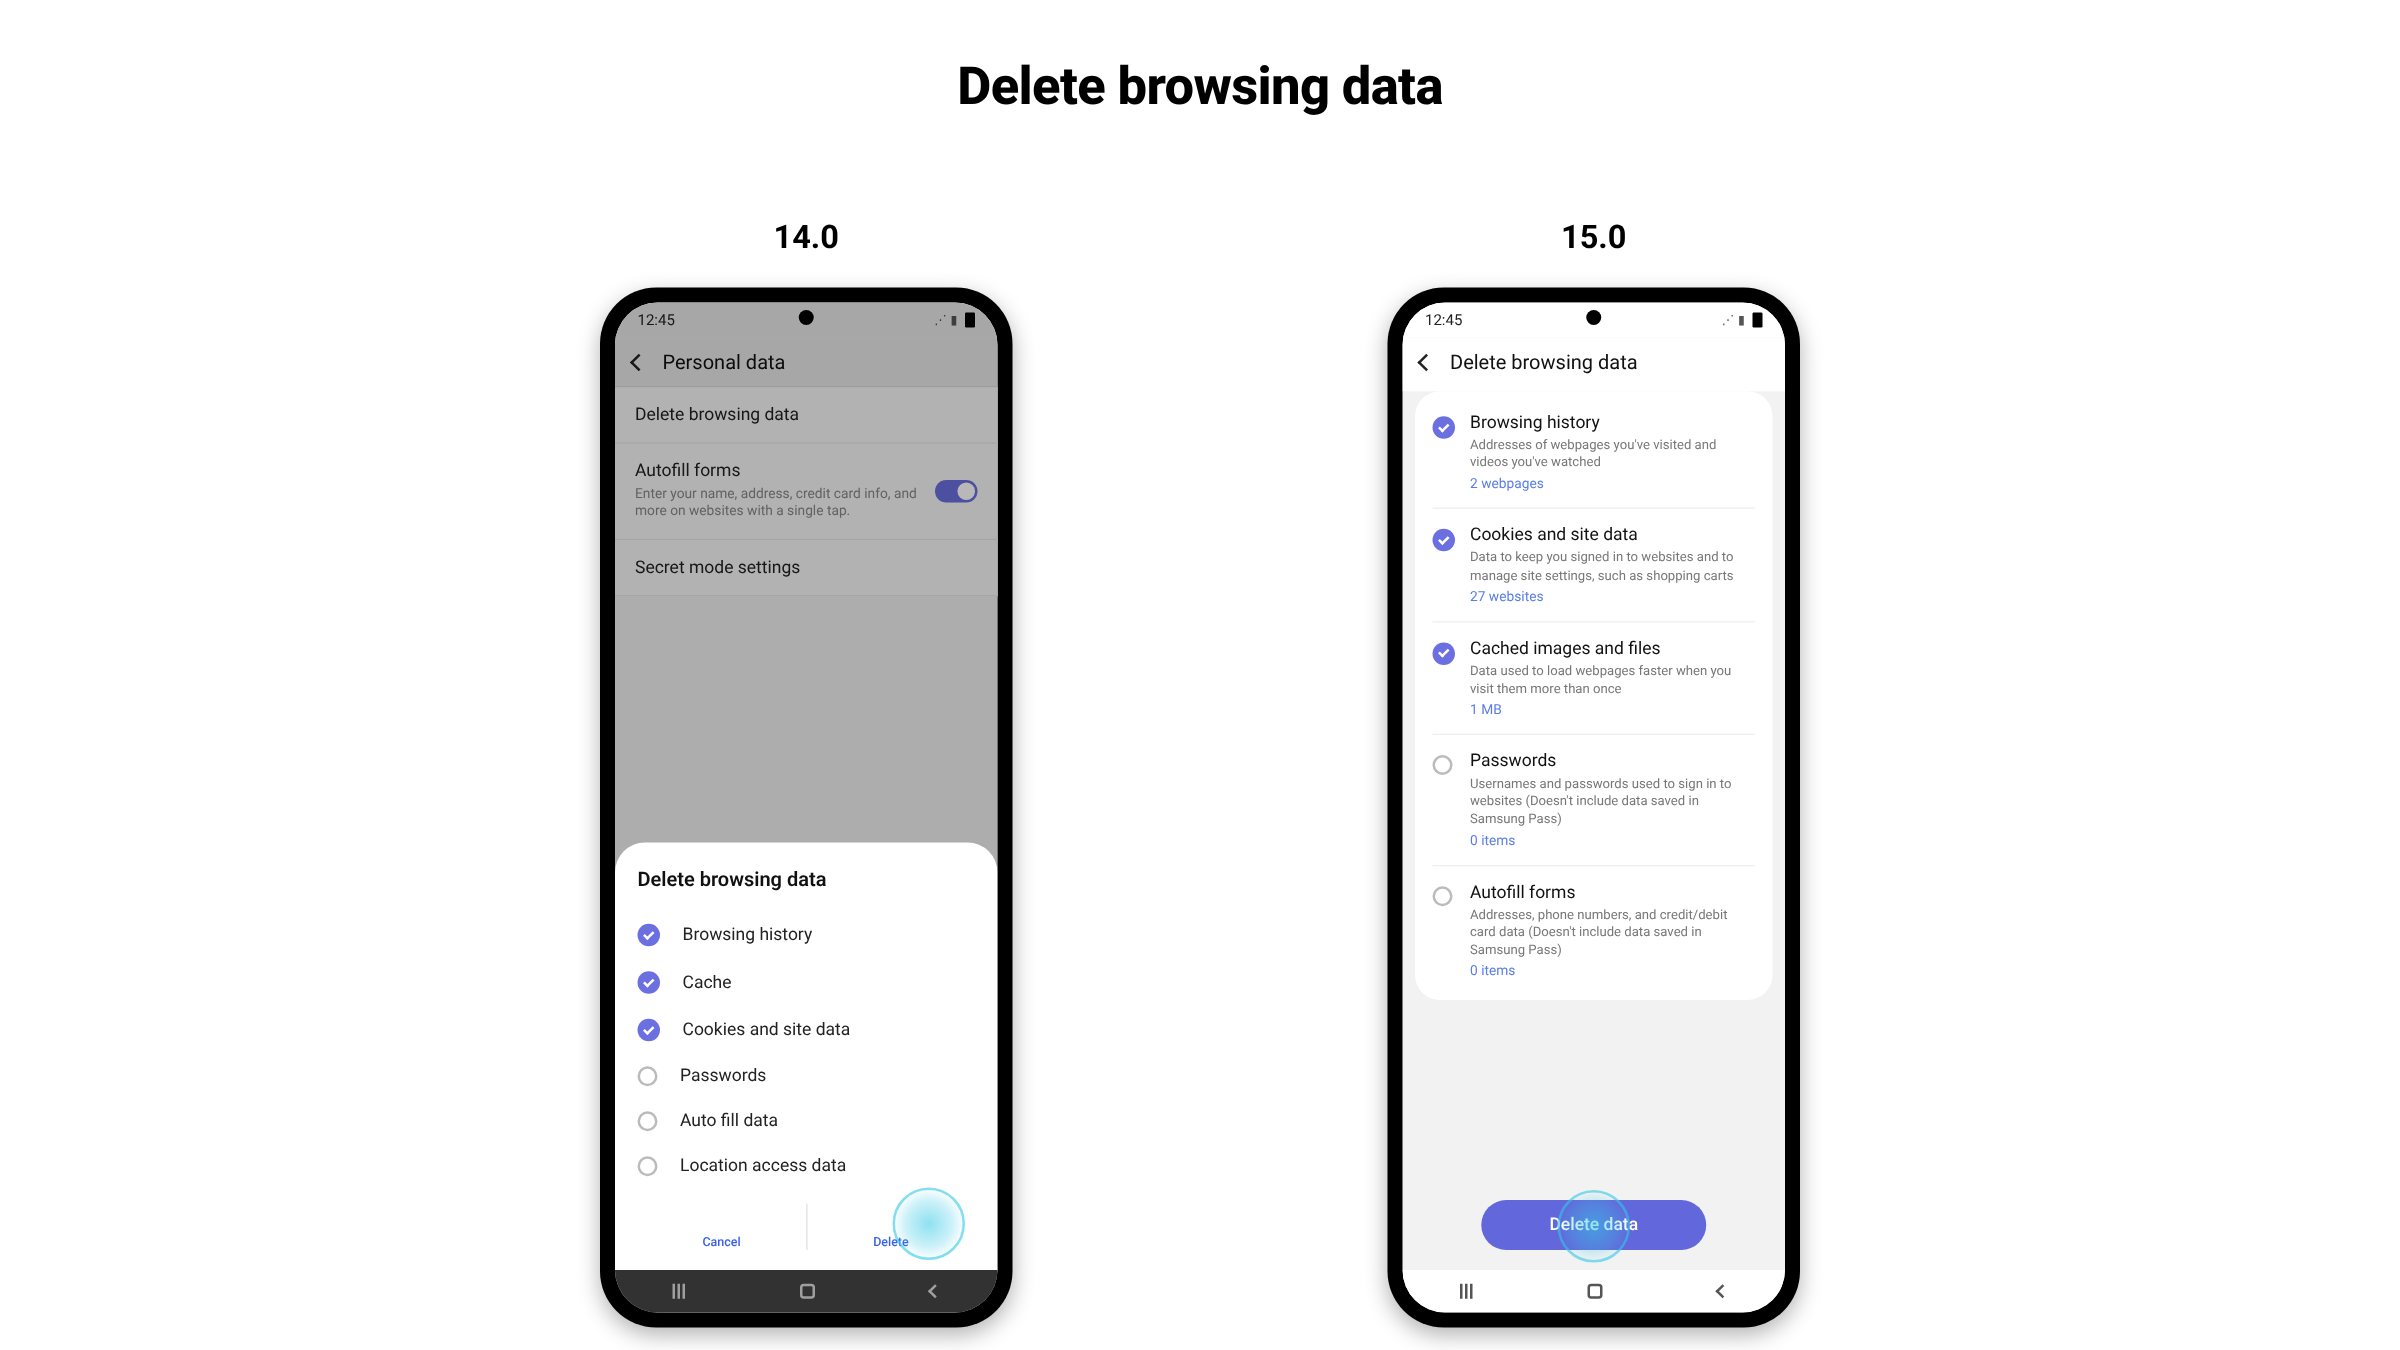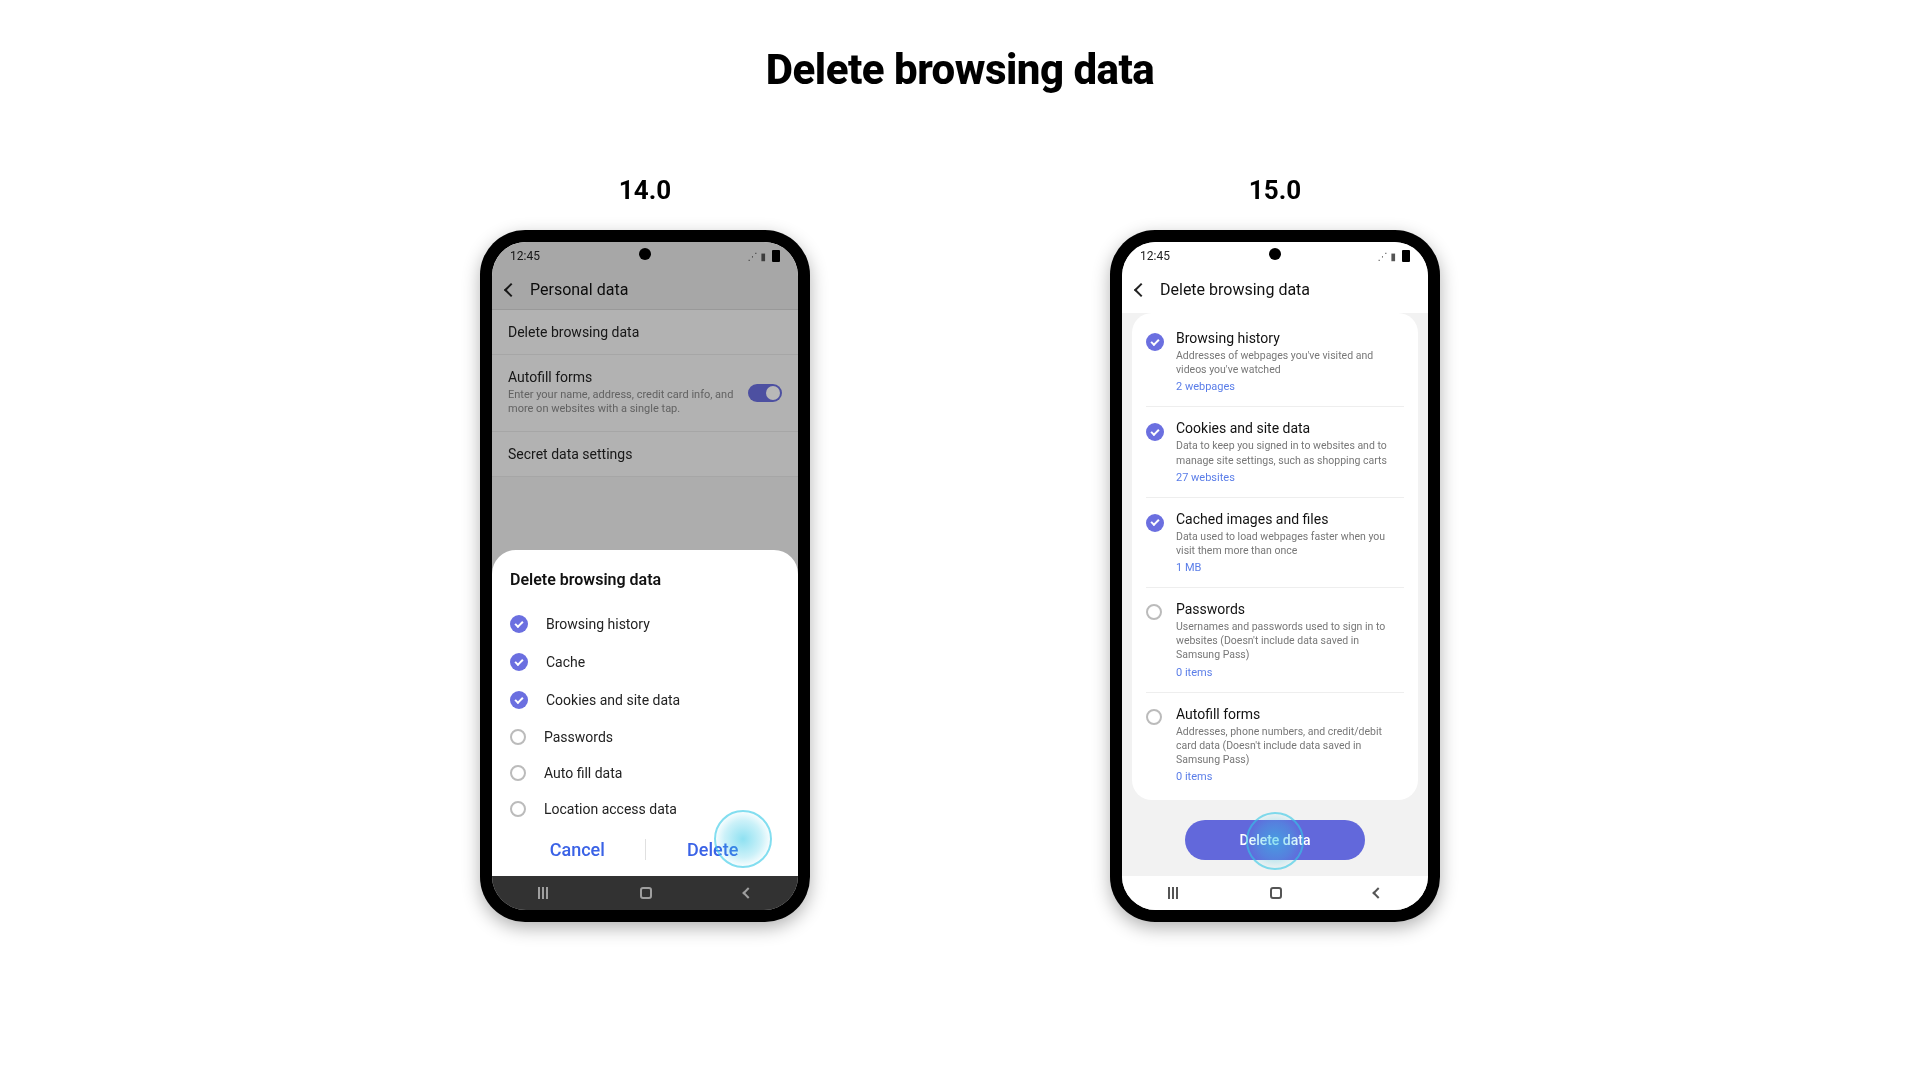--- a/index.html
+++ b/index.html
@@ -27,21 +27,21 @@
   .phone-col { text-align: center; }
   .version-label {
     font-size: 26px;
     font-weight: 700;
     margin-bottom: 25px;
     margin-top: 26px;
   }
   
   .phone {
     width: 330px;
-    height: 692px;
+    height: 832px;
     background: #000;
     border-radius: 45px;
     padding: 12px;
     position: relative;
     box-shadow: 0 6px 18px rgba(0,0,0,0.3);
   }
   .screen {
     width: 100%;
     height: 100%;
     border-radius: 34px;
@@ -115,22 +115,23 @@
   .opt-row { display:flex; align-items:center; gap:18px; padding:10px 0; }
   .opt-circle { width:18px; height:18px; border-radius:50%; flex-shrink:0; display:flex; align-items:center; justify-content:center;}
   .opt-circle.checked { background:#6b6fe0; }
   .opt-circle.checked::after{
     content:""; width:6px; height:3px; border-left:2px solid #fff; border-bottom:2px solid #fff; transform:rotate(-45deg); margin-top:-2px;
   }
   .opt-circle.unchecked { border:2px solid #bbb; width:16px; height:16px;}
   .opt-label { font-size:14px; color:#222;}
   .sheet-actions { display:flex; padding:12px 0 6px; }
   .sheet-btn {
-    flex:1; text-align:center; font-size:18px; color:#3a62e6; font-weight:500;
+    flex:1; text-align:center; font-size:10px; color:#3a62e6; font-weight:500;
     position:relative;
+    margin-top:26px;
   }
   .sheet-divider { width:1px; background:#e0e0e0; }
   .tap-ripple {
     position:absolute;
     width:58px; height:58px;
     border-radius:50%;
     pointer-events:none;
     z-index: 40;
   }
   .tap-ripple::before, .tap-ripple::after {
@@ -203,21 +204,21 @@
             <div>Delete browsing data</div>
           </div>
           <div class="bg-item toggle">
             <div>
               <div>Autofill forms</div>
               <div class="sub">Enter your name, address, credit card info, and more on websites with a single tap.</div>
             </div>
             <div class="toggle-switch"></div>
           </div>
           <div class="bg-item">
-            <div>Secret data settings</div>
+            <div>Secret mode settings</div>
           </div>
         </div>
 
         <div class="dim-overlay"></div>
 
         <div class="sheet">
           <div class="sheet-title">Delete browsing data</div>
 
           <div class="opt-row">
             <span class="opt-circle checked"></span>

